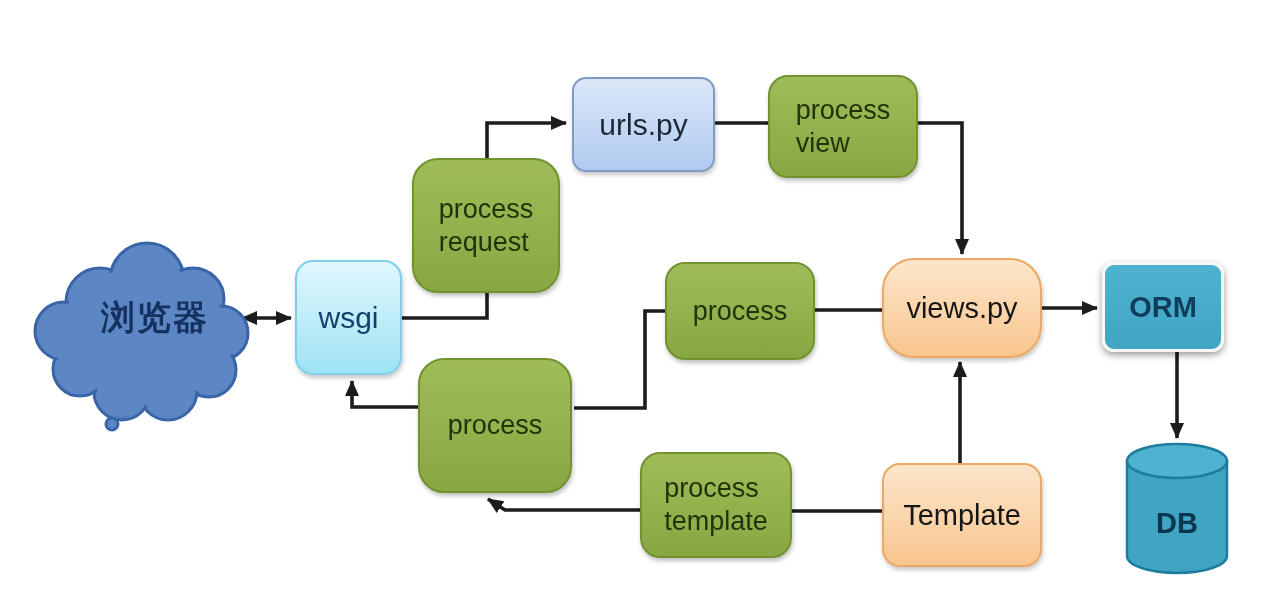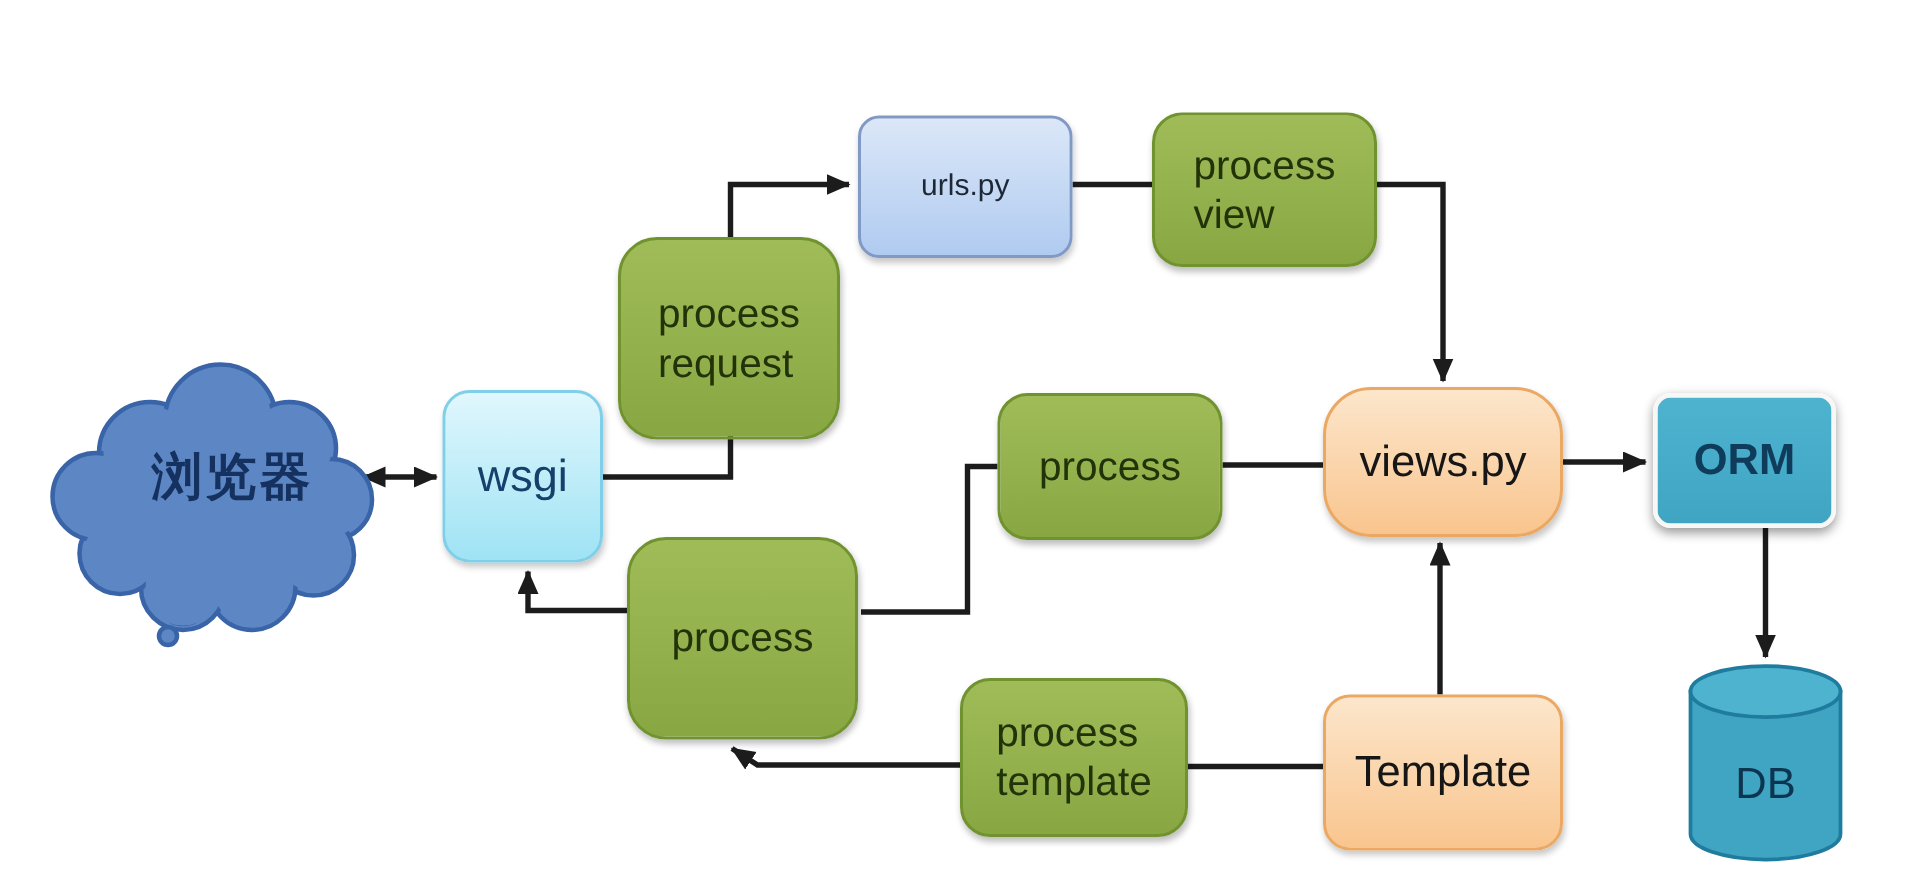--- a/index.html
+++ b/index.html
@@ -17,31 +17,31 @@
         box-sizing:border-box;text-align:center;}
   .n-green{background:linear-gradient(180deg,var(--green_top,#9fbc58),var(--green_bottom,#88a743));
            border:2.5px solid var(--green_border,#70922f);color:var(--green_text,#22330a);
            box-shadow:1px 3px 4px rgba(0,0,0,.25);font-size:27px;font-weight:500;line-height:1.22;}
   .n-green .lines{text-align:left;}
   .n-cyan{background:linear-gradient(180deg,var(--cyan_top,#e0f7fd) 0%,var(--cyan_bottom,#9fe3f4) 100%);
           border:2.5px solid var(--cyan_border,#7ecfe7);color:var(--navy_text,#14406b);
           box-shadow:1px 3px 4px rgba(0,0,0,.22);font-size:30px;font-weight:500;}
   .n-blue{background:linear-gradient(180deg,var(--blue_top,#dbe7f8),var(--blue_bottom,#b0cbf0));
           border:2.5px solid var(--blue_border,#8099c5);color:#1d2736;
-          box-shadow:1px 3px 4px rgba(0,0,0,.22);font-size:20px;font-weight:500;}
+          box-shadow:1px 3px 4px rgba(0,0,0,.22);font-size:30px;font-weight:500;}
   .n-orange{background:linear-gradient(180deg,var(--orange_top,#fce6cb) 0%,var(--orange_bottom,#f9c58e) 100%);
           border:2.5px solid var(--orange_border,#eba863);color:#161616;
           box-shadow:1px 3px 4px rgba(0,0,0,.22);font-size:29px;font-weight:500;}
   .n-teal{background:linear-gradient(180deg,var(--teal_top,#4db3cf),var(--teal_fill,#3fa5c3));
           border:3px solid #f7f7f5;color:#103c5c;border-radius:12px;
           box-shadow:0 3px 7px rgba(0,0,0,.4);font-size:29px;font-weight:700;}
   .free-label{position:absolute;display:flex;align-items:center;justify-content:center;
           background:transparent;border:none;box-shadow:none;}
   .browser-label{color:var(--cloud_text,#14315f);font-size:34px;font-weight:700;letter-spacing:2px;}
-  .db-label{color:#0c3550;font-size:29px;font-weight:400;}
+  .db-label{color:#0c3550;font-size:29px;font-weight:700;}
 </style>
 </head>
 <body>
 
 <div class="stage">
 
   <svg class="layer" viewBox="0 0 1283 594">
     <defs>
       <marker id="ah" markerUnits="userSpaceOnUse" markerWidth="18" markerHeight="16" refX="15" refY="7" orient="auto">
         <path d="M0,0 L16,7 L0,14 Z" fill="#1c1c1c"></path>

